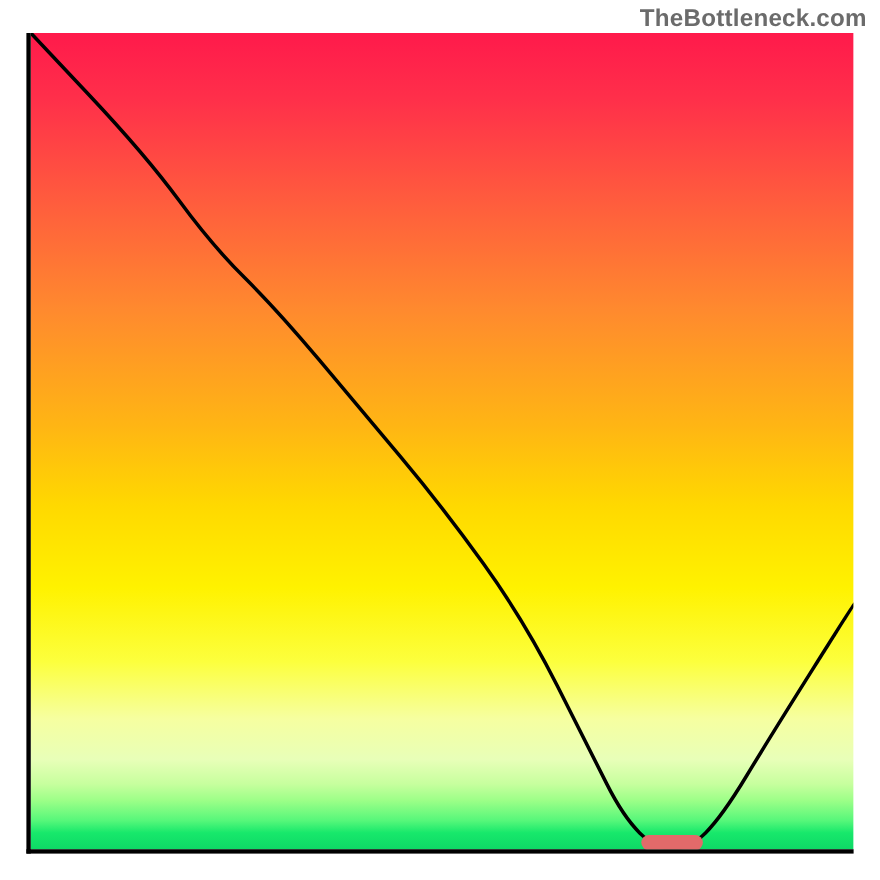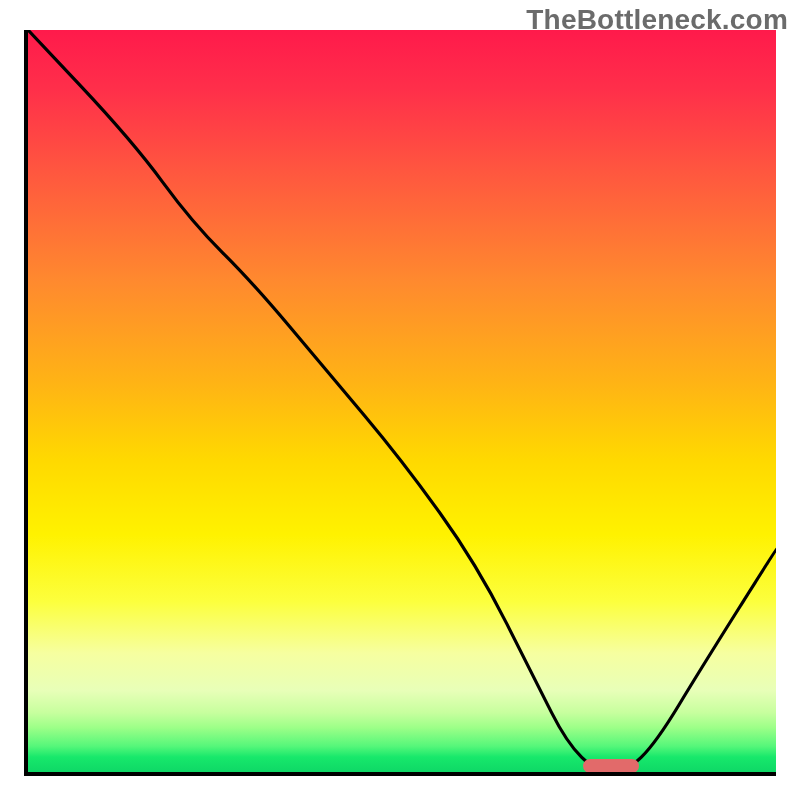--- a/index.html
+++ b/index.html
@@ -12,21 +12,21 @@
   }
   .wrap {
     position: relative;
     width: 800px;
     height: 800px;
   }
   .watermark {
     position: absolute;
     top: 4px;
     right: 12px;
-    font-size: 28px;
+    font-size: 22px;
     font-weight: 600;
     color: #6b6b6b;
     letter-spacing: 0.2px;
   }
   .plot-area {
     position: absolute;
     left: 24px;
     top: 30px;
     width: 752px;
     height: 746px;

